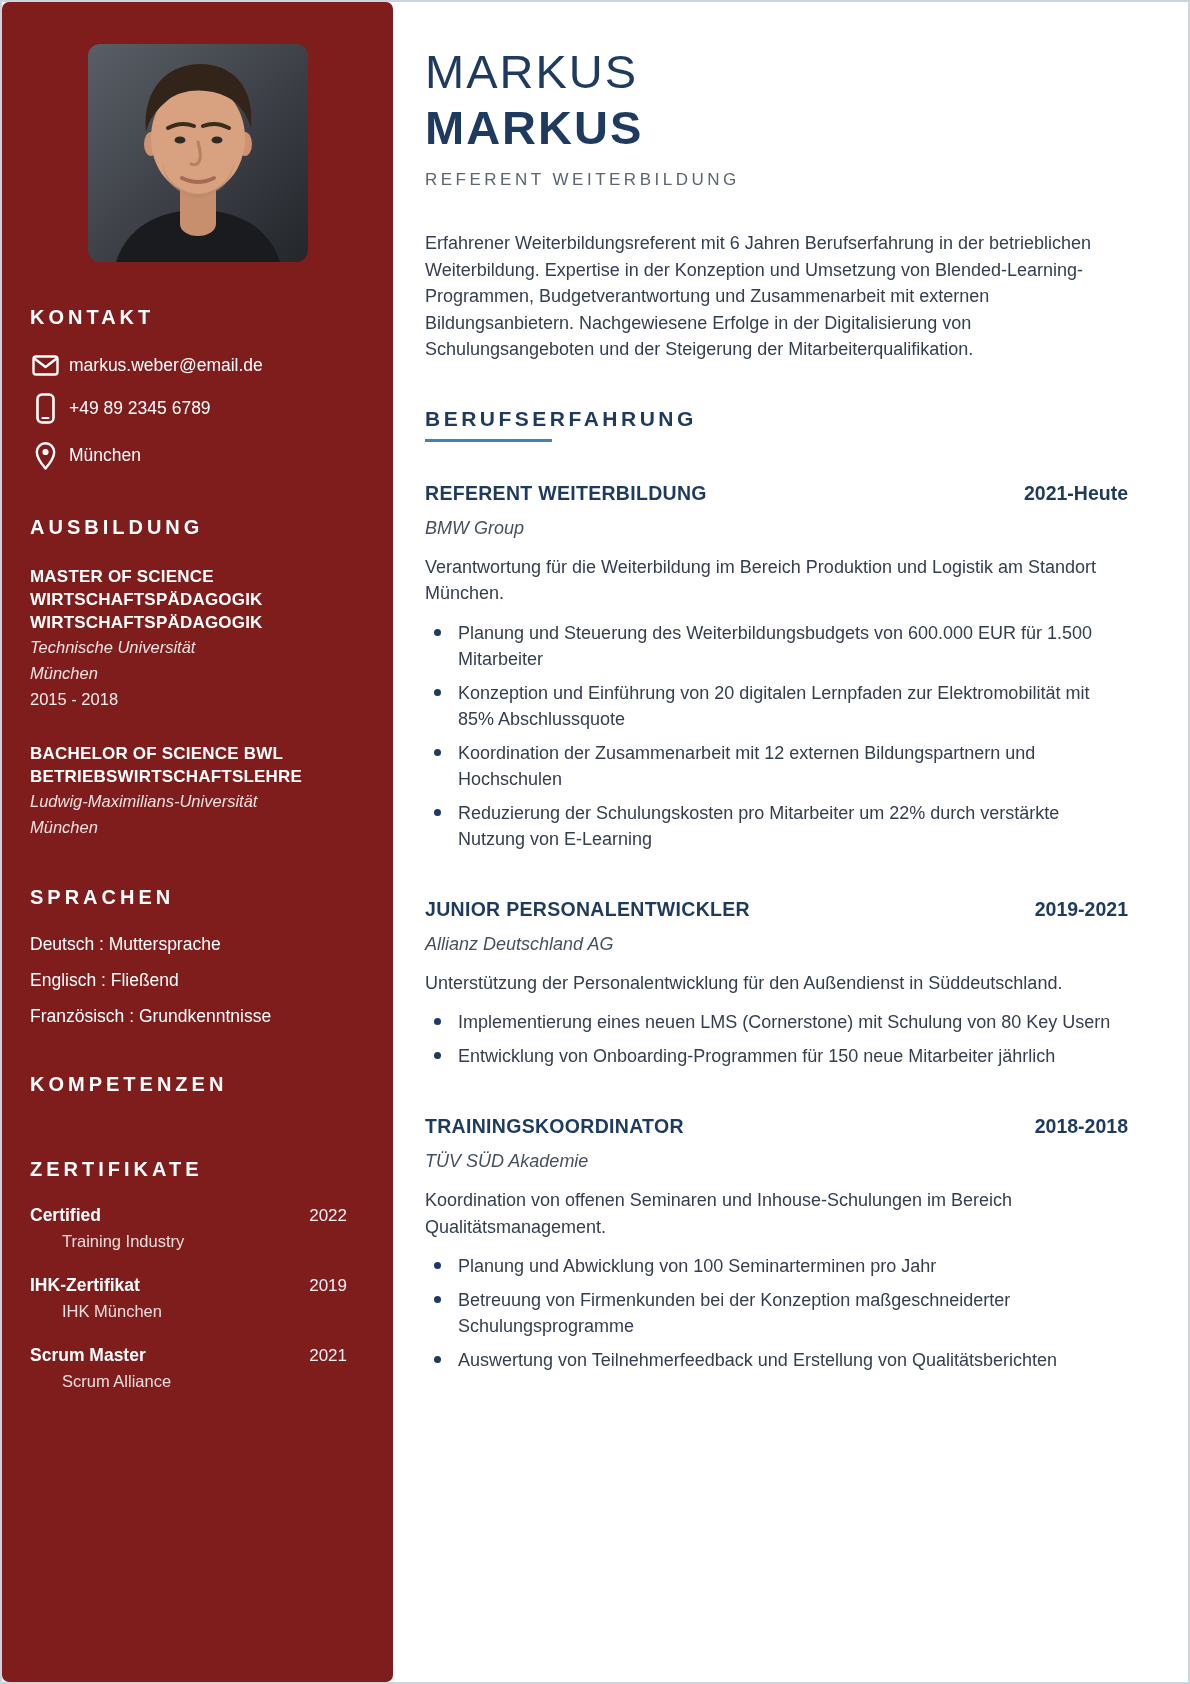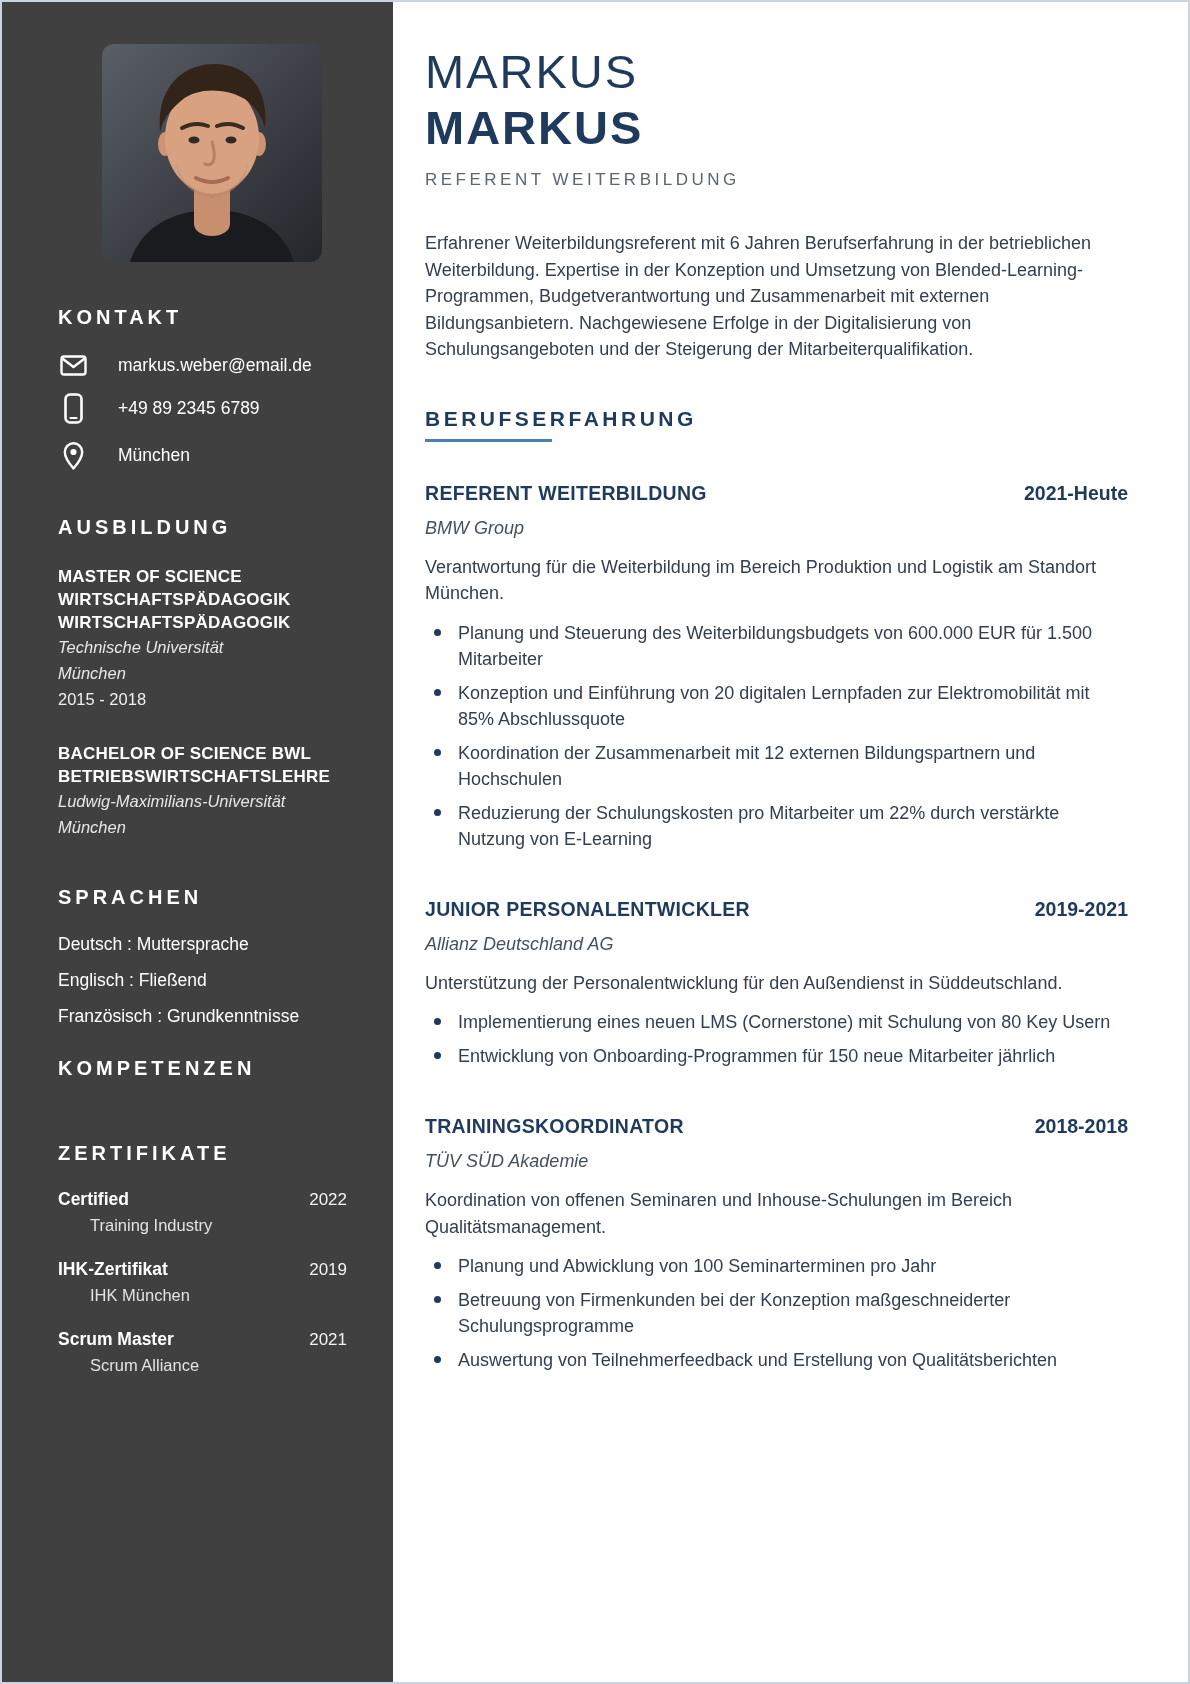--- a/index.html
+++ b/index.html
@@ -5,39 +5,40 @@
   html,body{margin:0;padding:0;background:#fff;}
   .page{
     width:1190px;height:1684px;box-sizing:border-box;
     border:2px solid #ccd5df;background:#fff;
     display:flex;overflow:hidden;
     font-family:"Liberation Sans","DejaVu Sans",sans-serif;
   }
   
   .sidebar{
     width:391px;min-width:391px;box-sizing:border-box;
-    background:#404040;color:#fff;
-    padding:42px 28px 40px 56px;
+    background:#7f1d1d;color:#fff;
+    padding:42px 28px 40px 28px;
+    border-radius:7px;
   }
   .photo{
     width:220px;height:218px;border-radius:12px;overflow:hidden;
     margin:0 auto;display:block;
   }
   .photo svg{display:block;width:100%;height:100%;}
   .sb-h{
     font-size:20px;font-weight:bold;letter-spacing:4px;
     color:#fff;margin:0;
   }
   .sb-h.kontakt{margin-top:44px;}
   .sb-h.ausbildung{margin-top:46px;}
   .sb-h.sprachen{margin-top:46px;}
-  .sb-h.kompetenzen{margin-top:28px;}
+  .sb-h.kompetenzen{margin-top:44px;}
   .sb-h.zertifikate{margin-top:62px;}
   .contact-list{margin-top:26px;display:flex;flex-direction:column;gap:17px;}
-  .contact-item{display:flex;align-items:center;gap:30px;font-size:17.5px;}
+  .contact-item{display:flex;align-items:center;gap:9px;font-size:17.5px;}
   .cicon{width:30px;display:flex;justify-content:center;align-items:center;flex:none;}
   .edu{margin-top:26px;}
   .edu + .edu{margin-top:30px;}
   .edu-degree{font-size:17px;font-weight:bold;line-height:23px;letter-spacing:0.2px;}
   .edu-school{font-style:italic;color:rgba(255,255,255,0.87);font-size:16.5px;line-height:26px;}
   .edu-city{font-style:italic;color:rgba(255,255,255,0.87);font-size:16.5px;line-height:26px;}
   .edu-years{color:rgba(255,255,255,0.92);font-size:16.5px;line-height:26px;}
   .lang-list{margin-top:22px;display:flex;flex-direction:column;gap:10px;}
   .lang-item{font-size:17.5px;line-height:26px;}
   .cert{margin-top:24px;padding-right:18px;}

